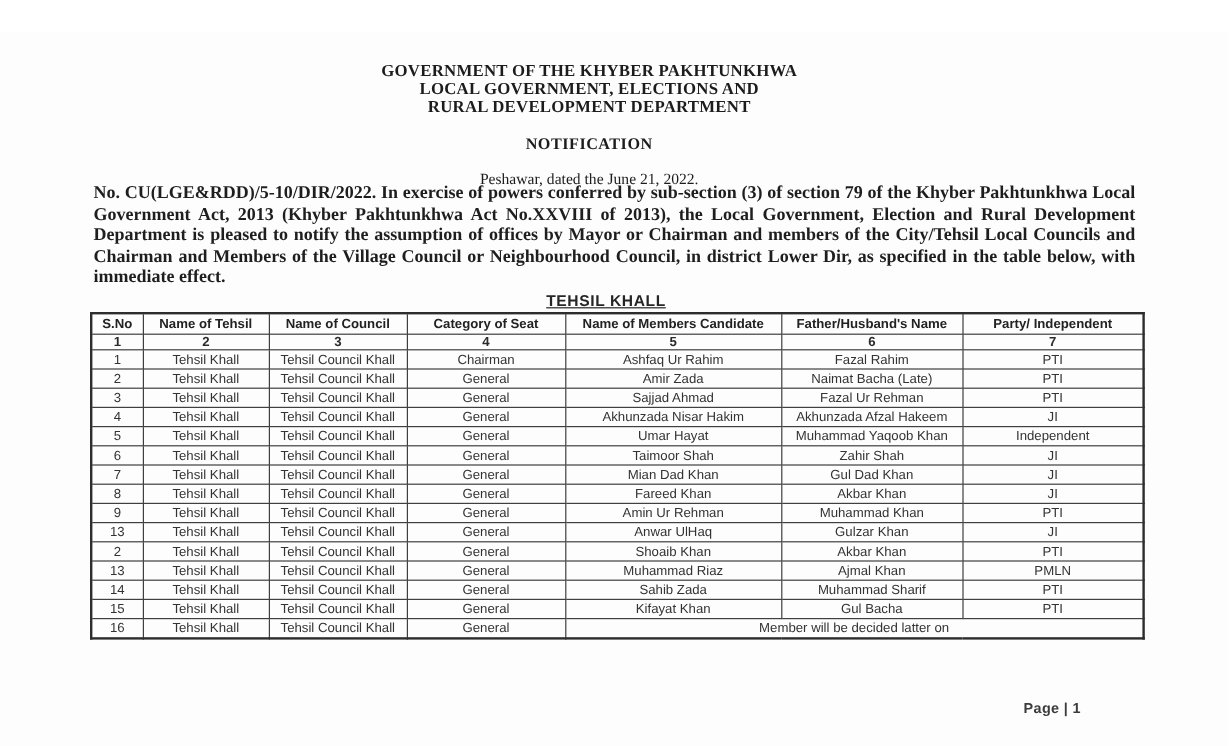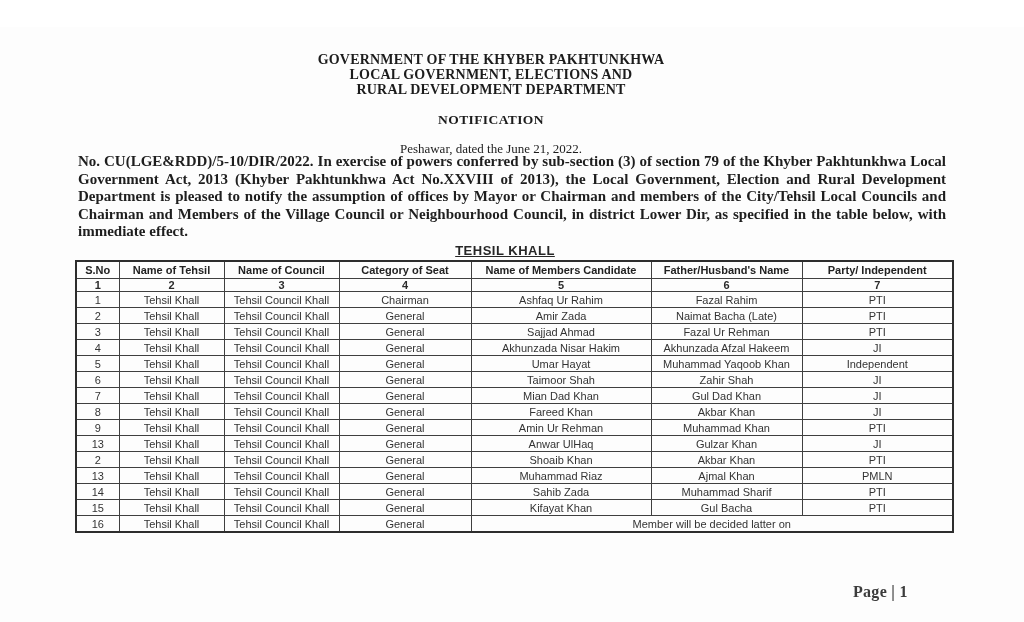--- a/index.html
+++ b/index.html
@@ -93,22 +93,22 @@
   tr.num-row td {
     height: 12px;
     font-weight: bold;
     color: #2b2b2b;
   }
   tbody tr td { height: 15px; }
   .page-footer {
     position: absolute;
     top: 556px;
     left: 853px;
-    font-family: Liberation Serif, serif;
-    font-size: 16px;
+    font-family: Liberation Sans, sans-serif;
+    font-size: 12px;
     font-weight: bold;
     color: #3c3c3c;
     letter-spacing: 0.3px;
   }
 </style>
 </head>
 <body>
 
 <div class="page">
 

